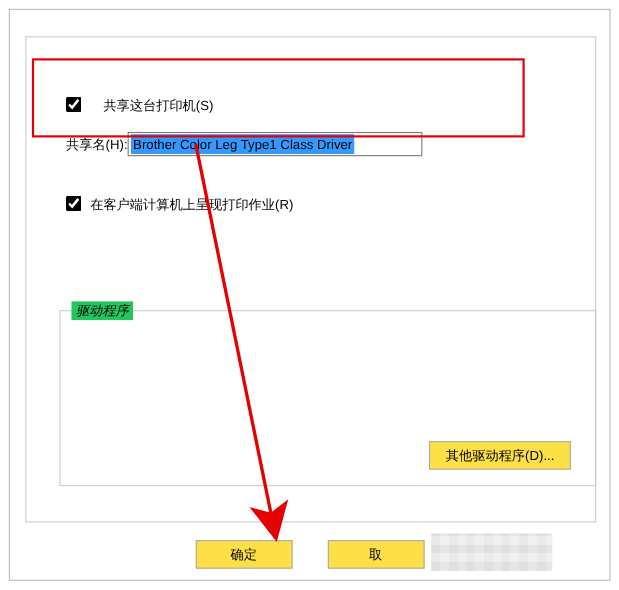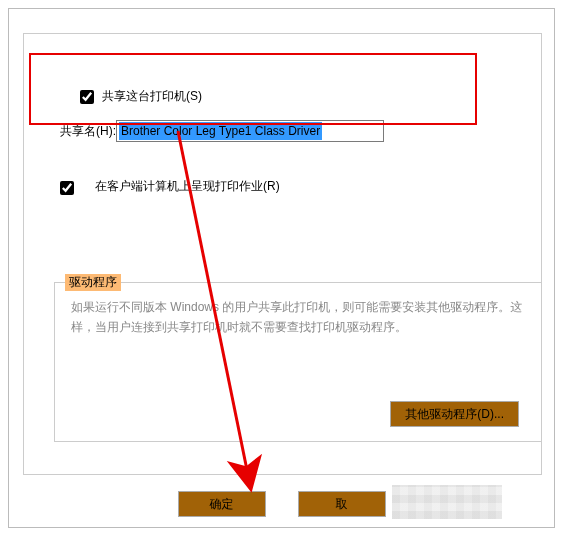--- a/index.html
+++ b/index.html
@@ -40,38 +40,36 @@
     height: 72px;
     border: 2px solid #e60000;
     pointer-events: none;
     z-index: 5;
   }
   .row-share {
     position: absolute;
     left: 36px;
     top: 54px;
     display: flex;
-    align-items: center;
-    gap: 4px;
-    margin-left: 20px;
+    gap: 16px;
   }
   .row-name {
     position: absolute;
     left: 36px;
     top: 86px;
     display: flex;
     align-items: center;
   }
   .row-render {
     position: absolute;
     left: 36px;
     top: 144px;
     display: flex;
-    align-items: flex-end;
-    gap: 17px;
+    align-items: flex-start;
+    gap: 4px;
   }
   input[type=checkbox] {
     width: 14px;
     height: 14px;
     margin: 0 4px 0 0;
     accent-color: #000;
   }
   .chk-label { color: #000; }
   .name-label { color: #000; }
   .name-input-sel {
@@ -94,36 +92,37 @@
     left: 30px;
     top: 248px;
     width: 488px;
     height: 160px;
     border: 1px solid #ccc;
   }
   .group-title {
     position: absolute;
     left: 10px;
     top: -9px;
-    background: #fdba74;
+    background: #22c55e;
     padding: 0 4px;
     color: #000;
+    font-style: italic;
   }
   .group-text {
     position: absolute;
     left: 16px;
     top: 14px;
     right: 16px;
     color: #888;
     line-height: 1.7;
   }
   .btn {
     height: 26px;
     border: 1px solid #aaa;
-    background: #a16207;
+    background: #fde047;
     font-family: inherit;
     font-size: 12px;
     padding: 0 14px;
     cursor: pointer;
   }
   .btn-other {
     position: absolute;
     right: 22px;
     bottom: 14px;
   }
@@ -180,21 +179,20 @@
       </div>
     </div>
 
     <div class="row-render">
       <input type="checkbox" checked="" style="">
       <span class="chk-label">在客户端计算机上呈现打印作业(R)</span>
     </div>
 
     <div class="group-box">
       <span class="group-title">驱动程序</span>
-      <div class="group-text">如果运行不同版本 Windows 的用户共享此打印机，则可能需要安装其他驱动程序。这样，当用户连接到共享打印机时就不需要查找打印机驱动程序。</div>
       <button class="btn btn-other">其他驱动程序(D)...</button>
     </div>
 
   </div>
 
   <div class="highlight-box"></div>
 
   <div class="btn-row">
     <button class="btn btn-ok">确定</button>
     <button class="btn btn-cancel">取</button>

